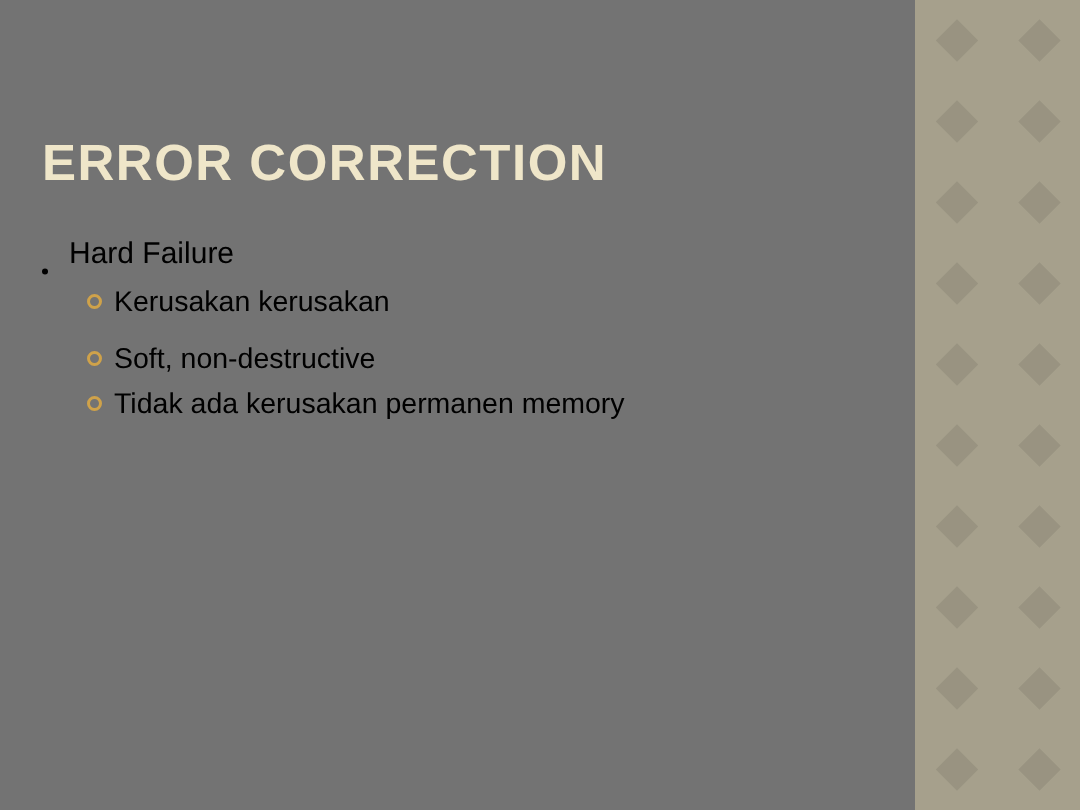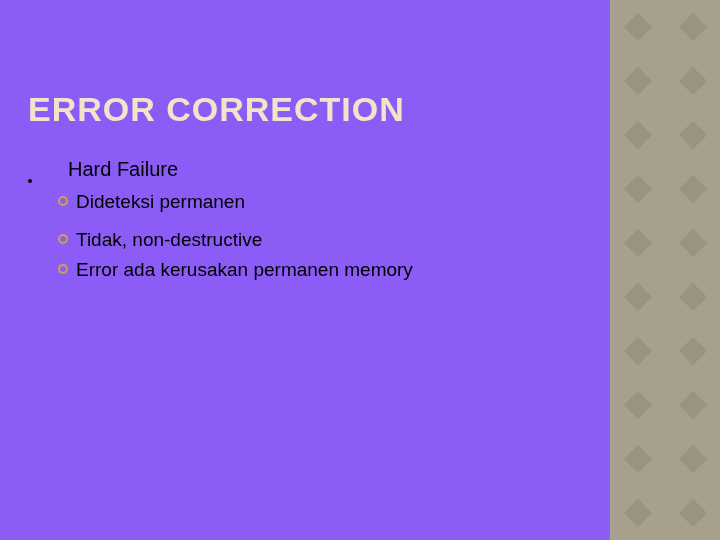--- a/index.html
+++ b/index.html
@@ -10,21 +10,21 @@
     background: #000;
     font-family: Verdana, Geneva, sans-serif;
     overflow: hidden;
     position: relative;
   }
   .slide {
     position: absolute;
     top: 0; left: 0;
     width: 720px;
     height: 540px;
-    background: #8b5cf6;
+    background: #737373;
   }
   .sidebar {
     position: absolute;
     top: 0;
     right: 0;
     width: 110px;
     height: 540px;
     background: #a6a08c;
   }
   .diamond-row {
@@ -53,21 +53,20 @@
     position: absolute;
     top: 155px;
     left: 28px;
     right: 130px;
     color: #000;
   }
   .li1 {
     display: flex;
     align-items: flex-end;
     margin-bottom: 6px;
-    gap: 22px;
   }
   .dot1 {
     width: 4px;
     height: 4px;
     background: #000;
     border-radius: 50%;
     margin-top: 12px;
     margin-right: 14px;
     flex-shrink: 0;
   }
@@ -149,32 +148,32 @@
   <div class="title">ERROR CORRECTION</div>
 
   <div class="content">
 
     <div class="li1">
       <div class="dot1"></div>
       <div class="txt1 bold">Hard Failure</div>
     </div>
     <div class="li2">
       <div class="dot2"></div>
-      <div class="txt2">Dideteksi permanen</div>
+      <div class="txt2">Kerusakan kerusakan</div>
     </div>
 
     <div class="gap"></div>
 
     <div class="li2">
       <div class="dot2"></div>
-      <div class="txt2">Tidak, non-destructive</div>
+      <div class="txt2">Soft, non-destructive</div>
     </div>
     <div class="li2">
       <div class="dot2"></div>
-      <div class="txt2">Error ada kerusakan permanen memory</div>
+      <div class="txt2">Tidak ada kerusakan permanen memory</div>
     </div>
 
     <div class="gap"></div>
 
 
   </div>
 
 </div>
 
 </body></html>

